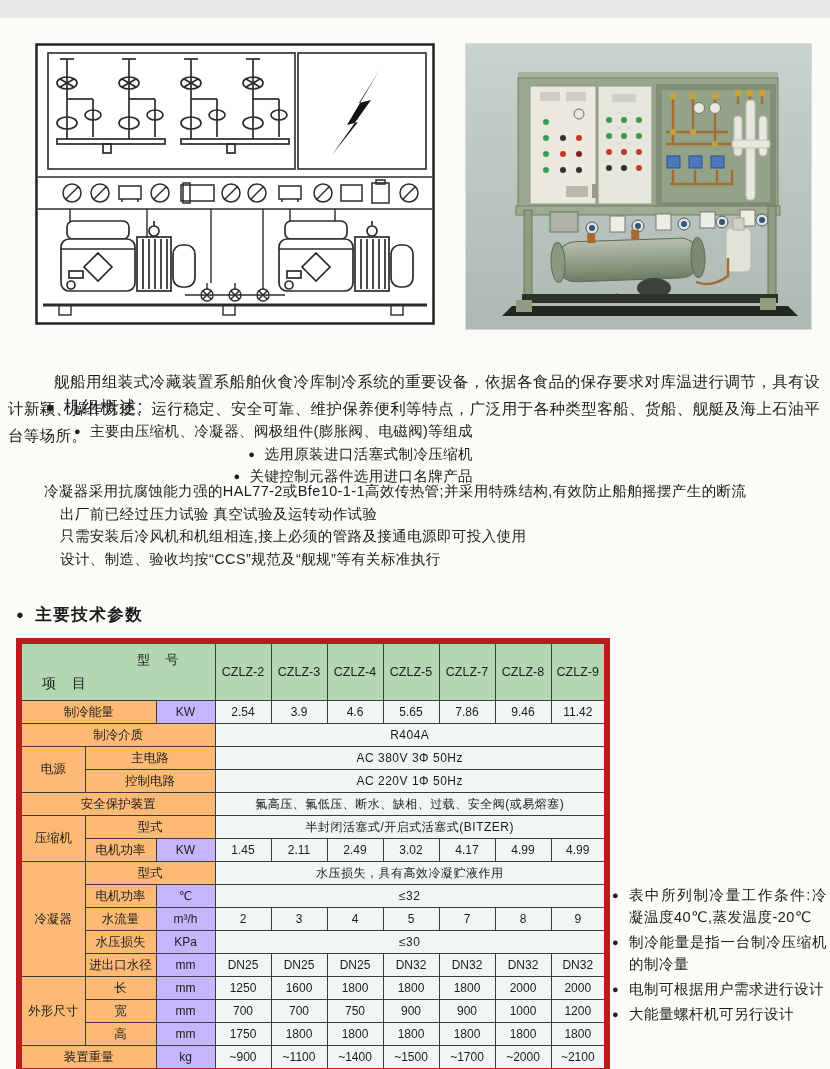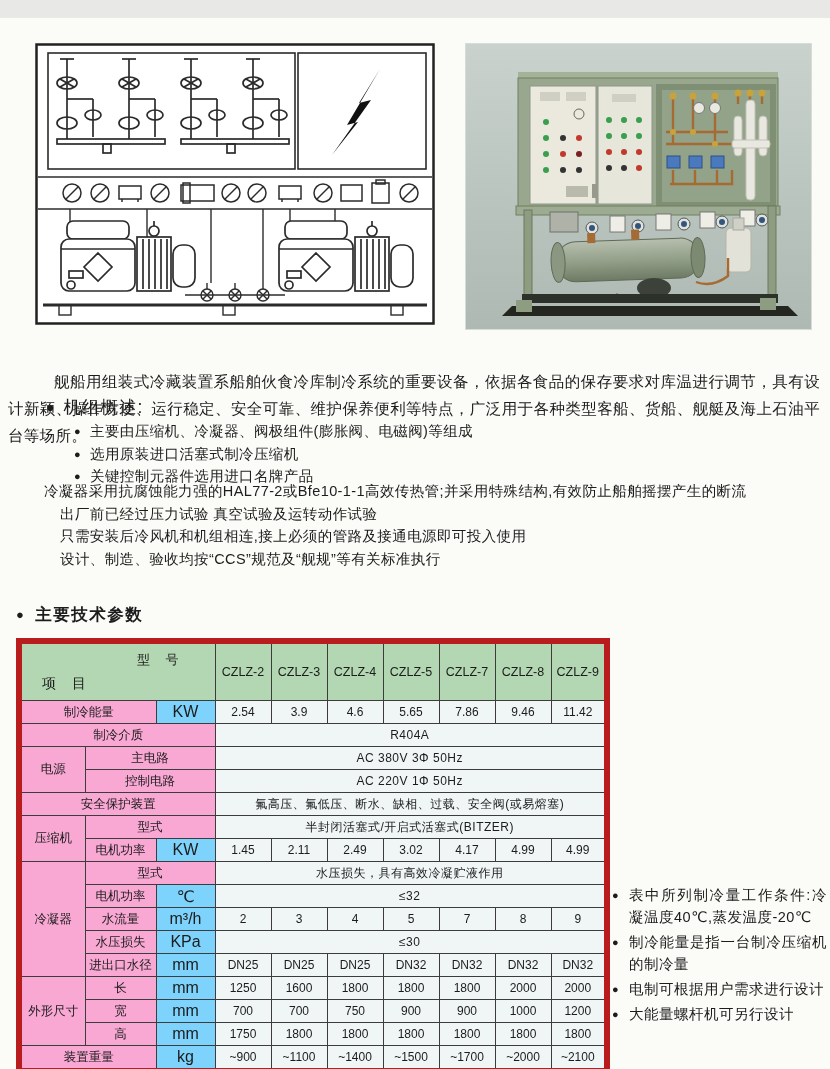--- a/index.html
+++ b/index.html
@@ -11,42 +11,42 @@
   .photo-box{position:absolute;left:465px;top:25px;width:345px;height:285px;border:1px solid #d8dcd8;}
 
   
   .intro{position:absolute;left:8px;top:334px;width:812px;font-size:15.5px;line-height:27px;
          text-align:justify;text-indent:46px;letter-spacing:.3px;}
 
   
   .ov-head{position:absolute;left:46px;top:377px;font-size:17.5px;font-weight:normal;letter-spacing:1px;}
   .ov-head .dot{font-size:14px;margin-right:8px;vertical-align:1px;}
   .ov-bullets{position:absolute;left:74px;top:402px;margin:0;padding:0;list-style:none;}
-  .ov-bullets li{font-size:14.5px;line-height:22.5px;letter-spacing:.4px;}
+  .ov-bullets li{font-size:14.5px;line-height:22.5px;letter-spacing:.4px;text-align:right;}
   .ov-bullets li::before{content:"●";font-size:11px;margin-right:9px;vertical-align:1px;}
   .ov-lines{position:absolute;left:44px;top:462px;margin:0;padding:0;list-style:none;width:780px;}
   .ov-lines li{font-size:14.5px;line-height:22.5px;letter-spacing:.4px;}
   .ov-lines li + li{padding-left:16px;}
 
   
   .pr-head{position:absolute;left:16px;top:586px;font-size:16.5px;font-weight:bold;letter-spacing:1.5px;}
   .pr-head .dot{font-size:13px;margin-right:10px;vertical-align:1.5px;}
 
   
   table.params{position:absolute;left:16px;top:620px;border-collapse:collapse;table-layout:fixed;
                border:6px solid #b91c1c;font-size:12px;padding-left:8px;}
   table.params th,table.params td{border:1px solid #3c3c3c;text-align:center;padding:0 2px;
                height:22px;overflow:hidden;white-space:nowrap;}
   table.params thead th{height:56px;background:#b2d7b2;font-weight:normal;font-size:12.5px;}
   th.corner{position:relative;background:#b2d7b2
      linear-gradient(to bottom right,rgba(0,0,0,0) calc(50% - 0.9px),#333 calc(50% - 0.9px),#333 calc(50% + 0.9px),rgba(0,0,0,0) calc(50% + 0.9px));}
   th.corner .m{position:absolute;right:30px;top:7px;font-size:13px;letter-spacing:6px;}
   th.corner .i{position:absolute;left:20px;bottom:7px;font-size:14px;letter-spacing:6px;}
-  td.grp,td.lbl{background:#f9a8d4;font-size:12.5px;}
-  td.unit{background:#7dd3fc;font-size:16px;}
+  td.grp,td.lbl{background:#fdba74;font-size:12.5px;}
+  td.unit{background:#c4b5fd;font-size:12px;}
   td.val{background:#f0f5f6;}
   td.merged{letter-spacing:.5px;}
 
   
   .notes{position:absolute;left:612px;top:866px;width:215px;margin:0;padding:0;list-style:none;}
   .notes li{font-size:14.5px;line-height:22px;letter-spacing:.5px;margin-bottom:3px;
             padding-left:17px;position:relative;text-align:justify;}
   .notes li::before{content:"●";position:absolute;left:0;top:0;font-size:11px;}
 
   svg .ln{stroke:#2b2b2b;fill:none;}

